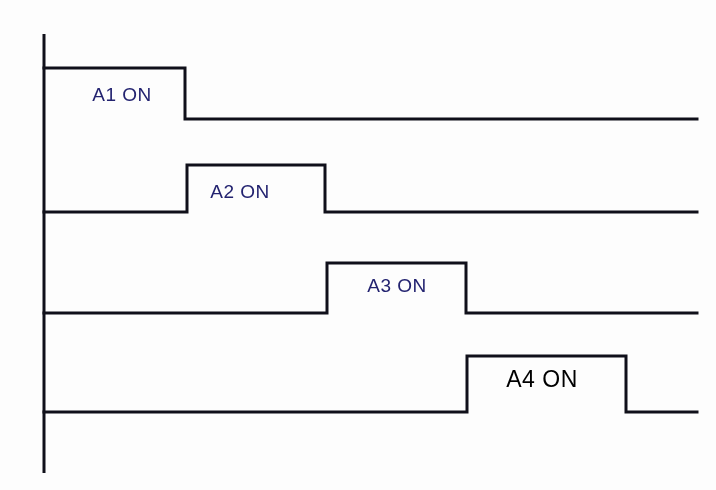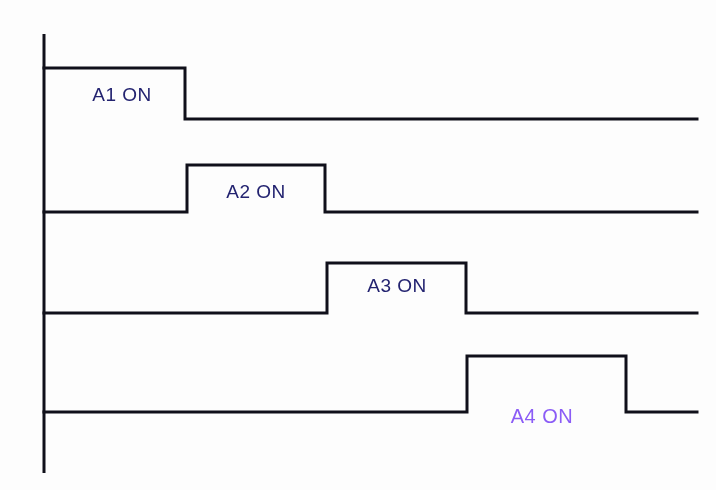--- a/index.html
+++ b/index.html
@@ -36,16 +36,16 @@
 <div class="stage" style="background: rgb(253, 253, 253);">
   <svg width="716" height="490" viewBox="0 0 716 490" xmlns="http://www.w3.org/2000/svg">
       <line x1="44" y1="34" x2="44" y2="473" stroke="#10101a" stroke-width="3"></line>
       <path d="M 44 68 L 185 68 L 185 119 L 697 119" fill="none" stroke="#10101a" stroke-width="3" stroke-linecap="square" stroke-linejoin="miter"></path>
       <path d="M 44 212 L 187 212 L 187 165 L 325 165 L 325 212 L 697 212" fill="none" stroke="#10101a" stroke-width="3" stroke-linecap="square" stroke-linejoin="miter"></path>
       <path d="M 44 313 L 327 313 L 327 263 L 466 263 L 466 313 L 697 313" fill="none" stroke="#10101a" stroke-width="3" stroke-linecap="square" stroke-linejoin="miter"></path>
       <path d="M 44 412 L 467 412 L 467 356 L 626 356 L 626 412 L 697 412" fill="none" stroke="#10101a" stroke-width="3" stroke-linecap="square" stroke-linejoin="miter"></path>
     </svg>
 
   <span class="pulse-label" style="left: 122px; top: 95px; color: rgb(35, 35, 112); font-size: 19px;">A1 ON</span>
-  <span class="pulse-label" style="left: 256px; top: 192px; color: rgb(35, 35, 112); font-size: 19px;">A2 ON</span>
+  <span class="pulse-label" style="left: 240px; top: 192px; color: rgb(35, 35, 112); font-size: 19px;">A2 ON</span>
   <span class="pulse-label" style="left: 397px; top: 286px; color: rgb(35, 35, 112); font-size: 19px; text-align: right;">A3 ON</span>
-  <span class="pulse-label" style="left: 542px; top: 379px; color: #8b5cf6; font-size: 20px; margin-top: 37px;">A4 ON</span>
+  <span class="pulse-label" style="left: 542px; top: 379px; color: #000000; font-size: 23px;">A4 ON</span>
 </div>
 
 </body></html>

